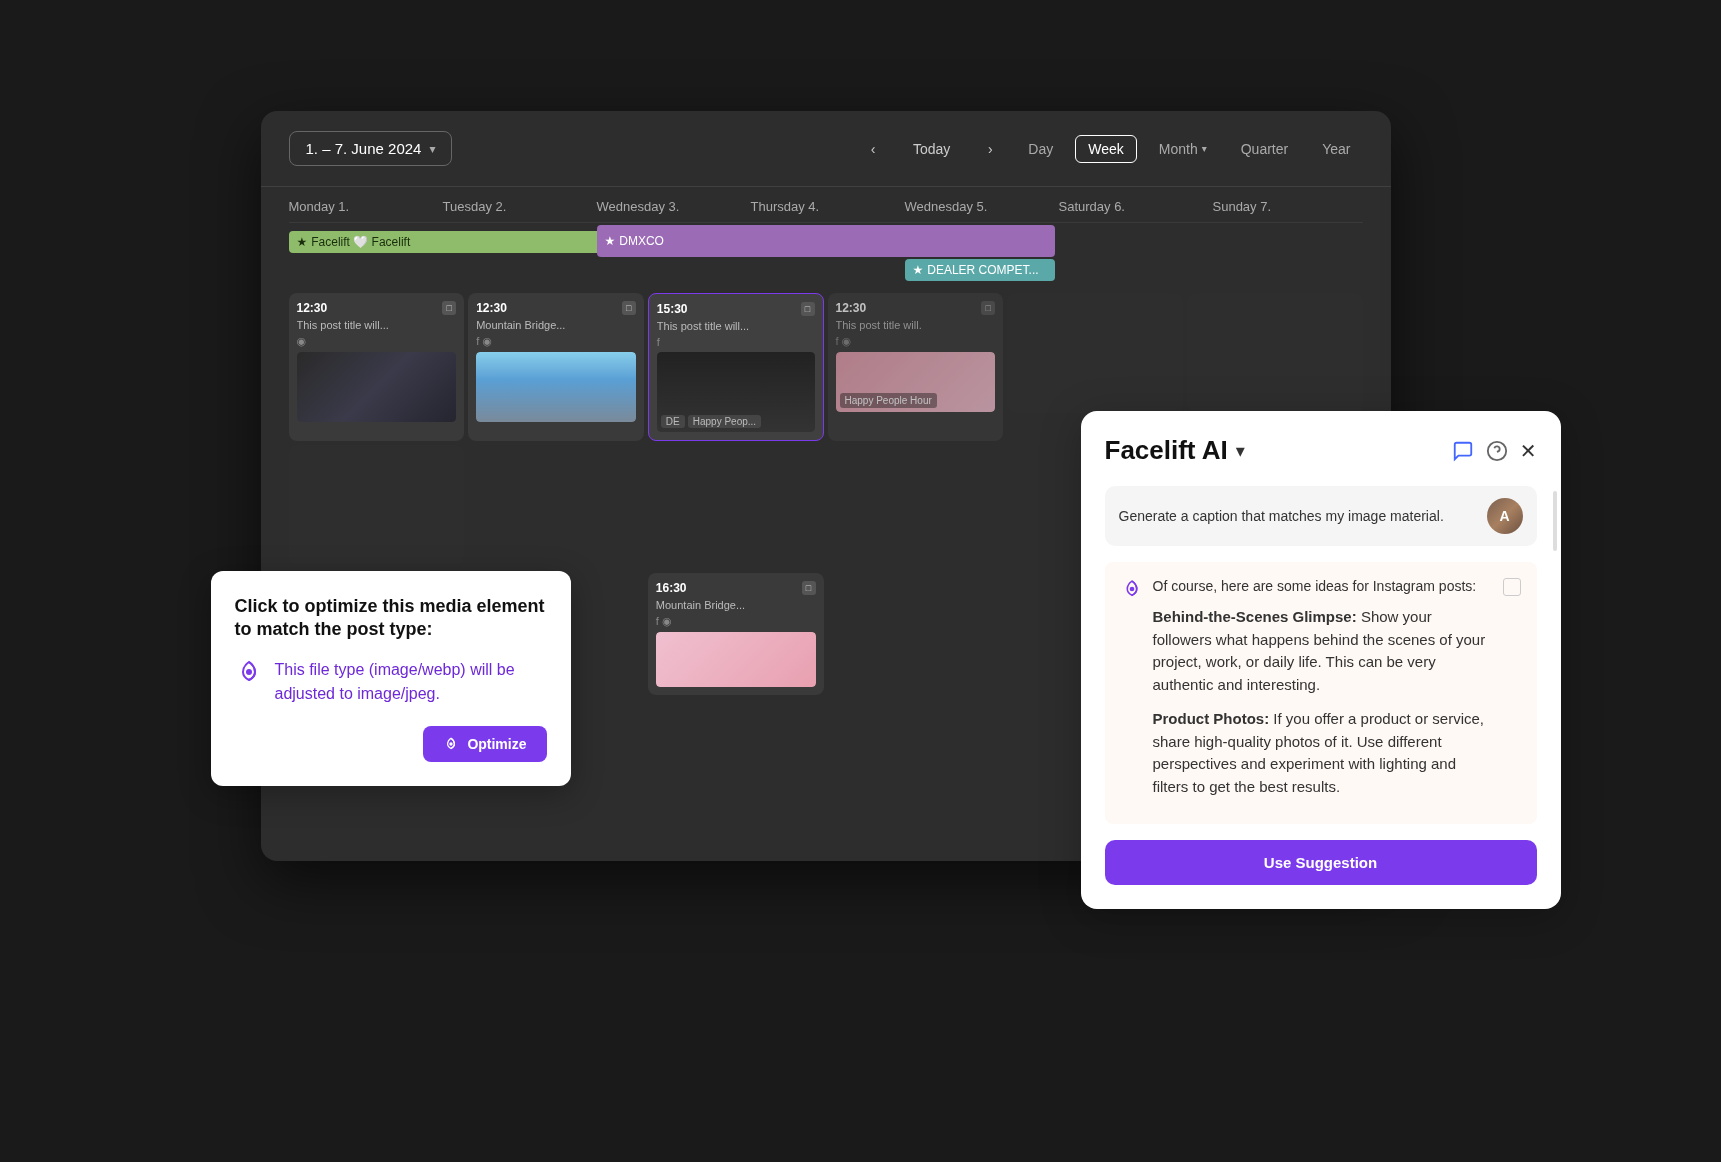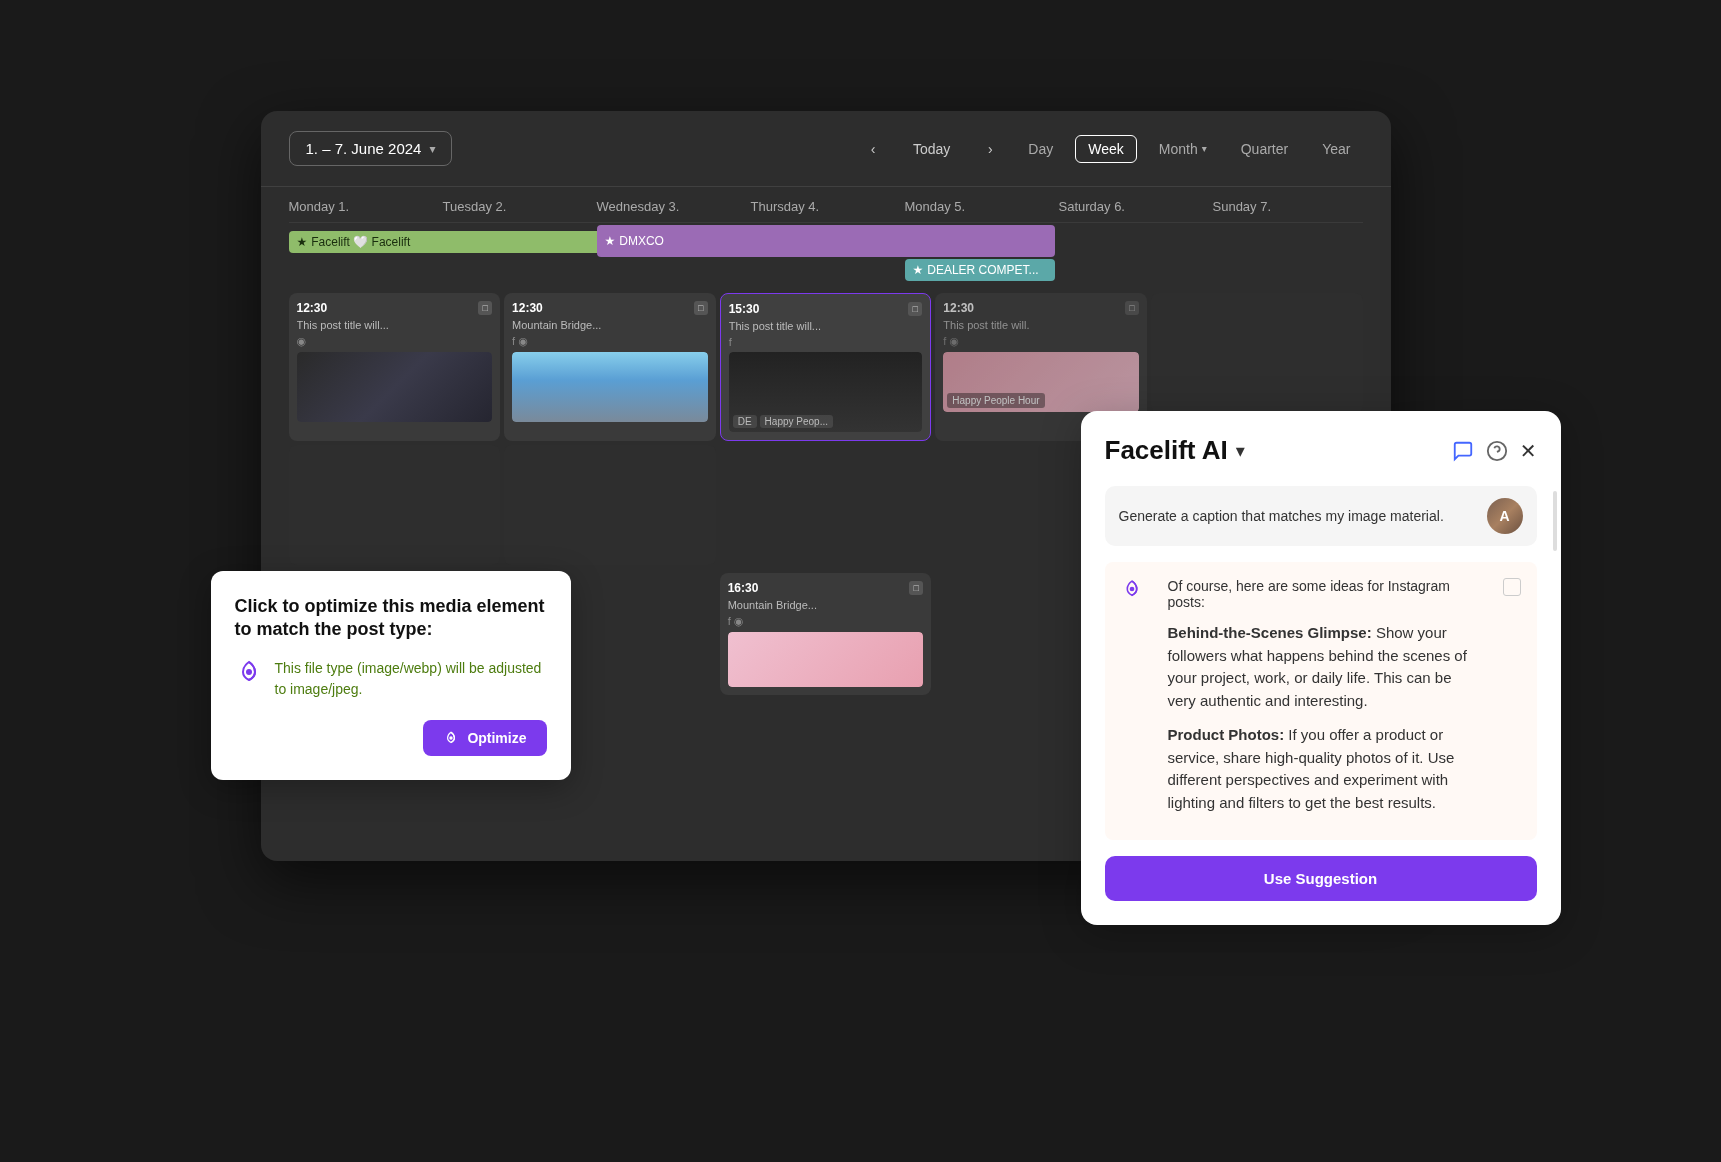--- a/index.html
+++ b/index.html
@@ -166,21 +166,21 @@
 
     .event-bar.teal {
       background: #5ba8a8;
       color: #fff;
       grid-column: 4 / 6;
     }
 
     
     .posts-row {
       display: grid;
-      grid-template-columns: repeat(5, 1fr);
+      grid-template-columns: repeat(6, 1fr);
       gap: 4px;
       margin-top: 8px;
     }
 
     .post-card {
       background: #3a3a3a;
       border-radius: 8px;
       padding: 8px;
       font-size: 11px;
       color: #ccc;
@@ -305,22 +305,22 @@
       margin-bottom: 20px;
     }
 
     .ai-logo-small {
       width: 28px;
       height: 28px;
       flex-shrink: 0;
     }
 
     .optimize-popup-text {
-      font-size: 14px;
-      color: #4d7c0f;
+      font-size: 16px;
+      color: #6d28d9;
       line-height: 1.5;
     }
 
     .optimize-btn {
       display: flex;
       align-items: center;
       gap: 8px;
       padding: 10px 20px;
       background: #7c3aed;
       color: #fff;
@@ -426,21 +426,21 @@
     .ai-response-area {
       background: #fff9f5;
       border-radius: 8px;
       padding: 16px;
       margin-bottom: 16px;
     }
 
     .ai-response-header {
       display: flex;
       align-items: flex-start;
-      gap: 25px;
+      gap: 10px;
       margin-bottom: 10px;
     }
 
     .ai-response-title {
       font-size: 14px;
       font-weight: 500;
       color: #333;
       margin-bottom: 12px;
     }
 
@@ -520,21 +520,21 @@
       </div>
     </div>
 
     <div class="calendar-body">
 
       <div class="day-headers">
         <div class="day-header">Monday 1.</div>
         <div class="day-header">Tuesday 2.</div>
         <div class="day-header">Wednesday 3.</div>
         <div class="day-header">Thursday 4.</div>
-        <div class="day-header">Monday 5.</div>
+        <div class="day-header">Wednesday 5.</div>
         <div class="day-header">Saturday 6.</div>
         <div class="day-header">Sunday 7.</div>
       </div>
 
       <div class="event-bar-row" style="margin-top:8px;">
 
         <div class="event-bar green" style="grid-column: 1/4;">
           <span>★</span>
           <span>Facelift 🤍 Facelift</span>
         </div>

